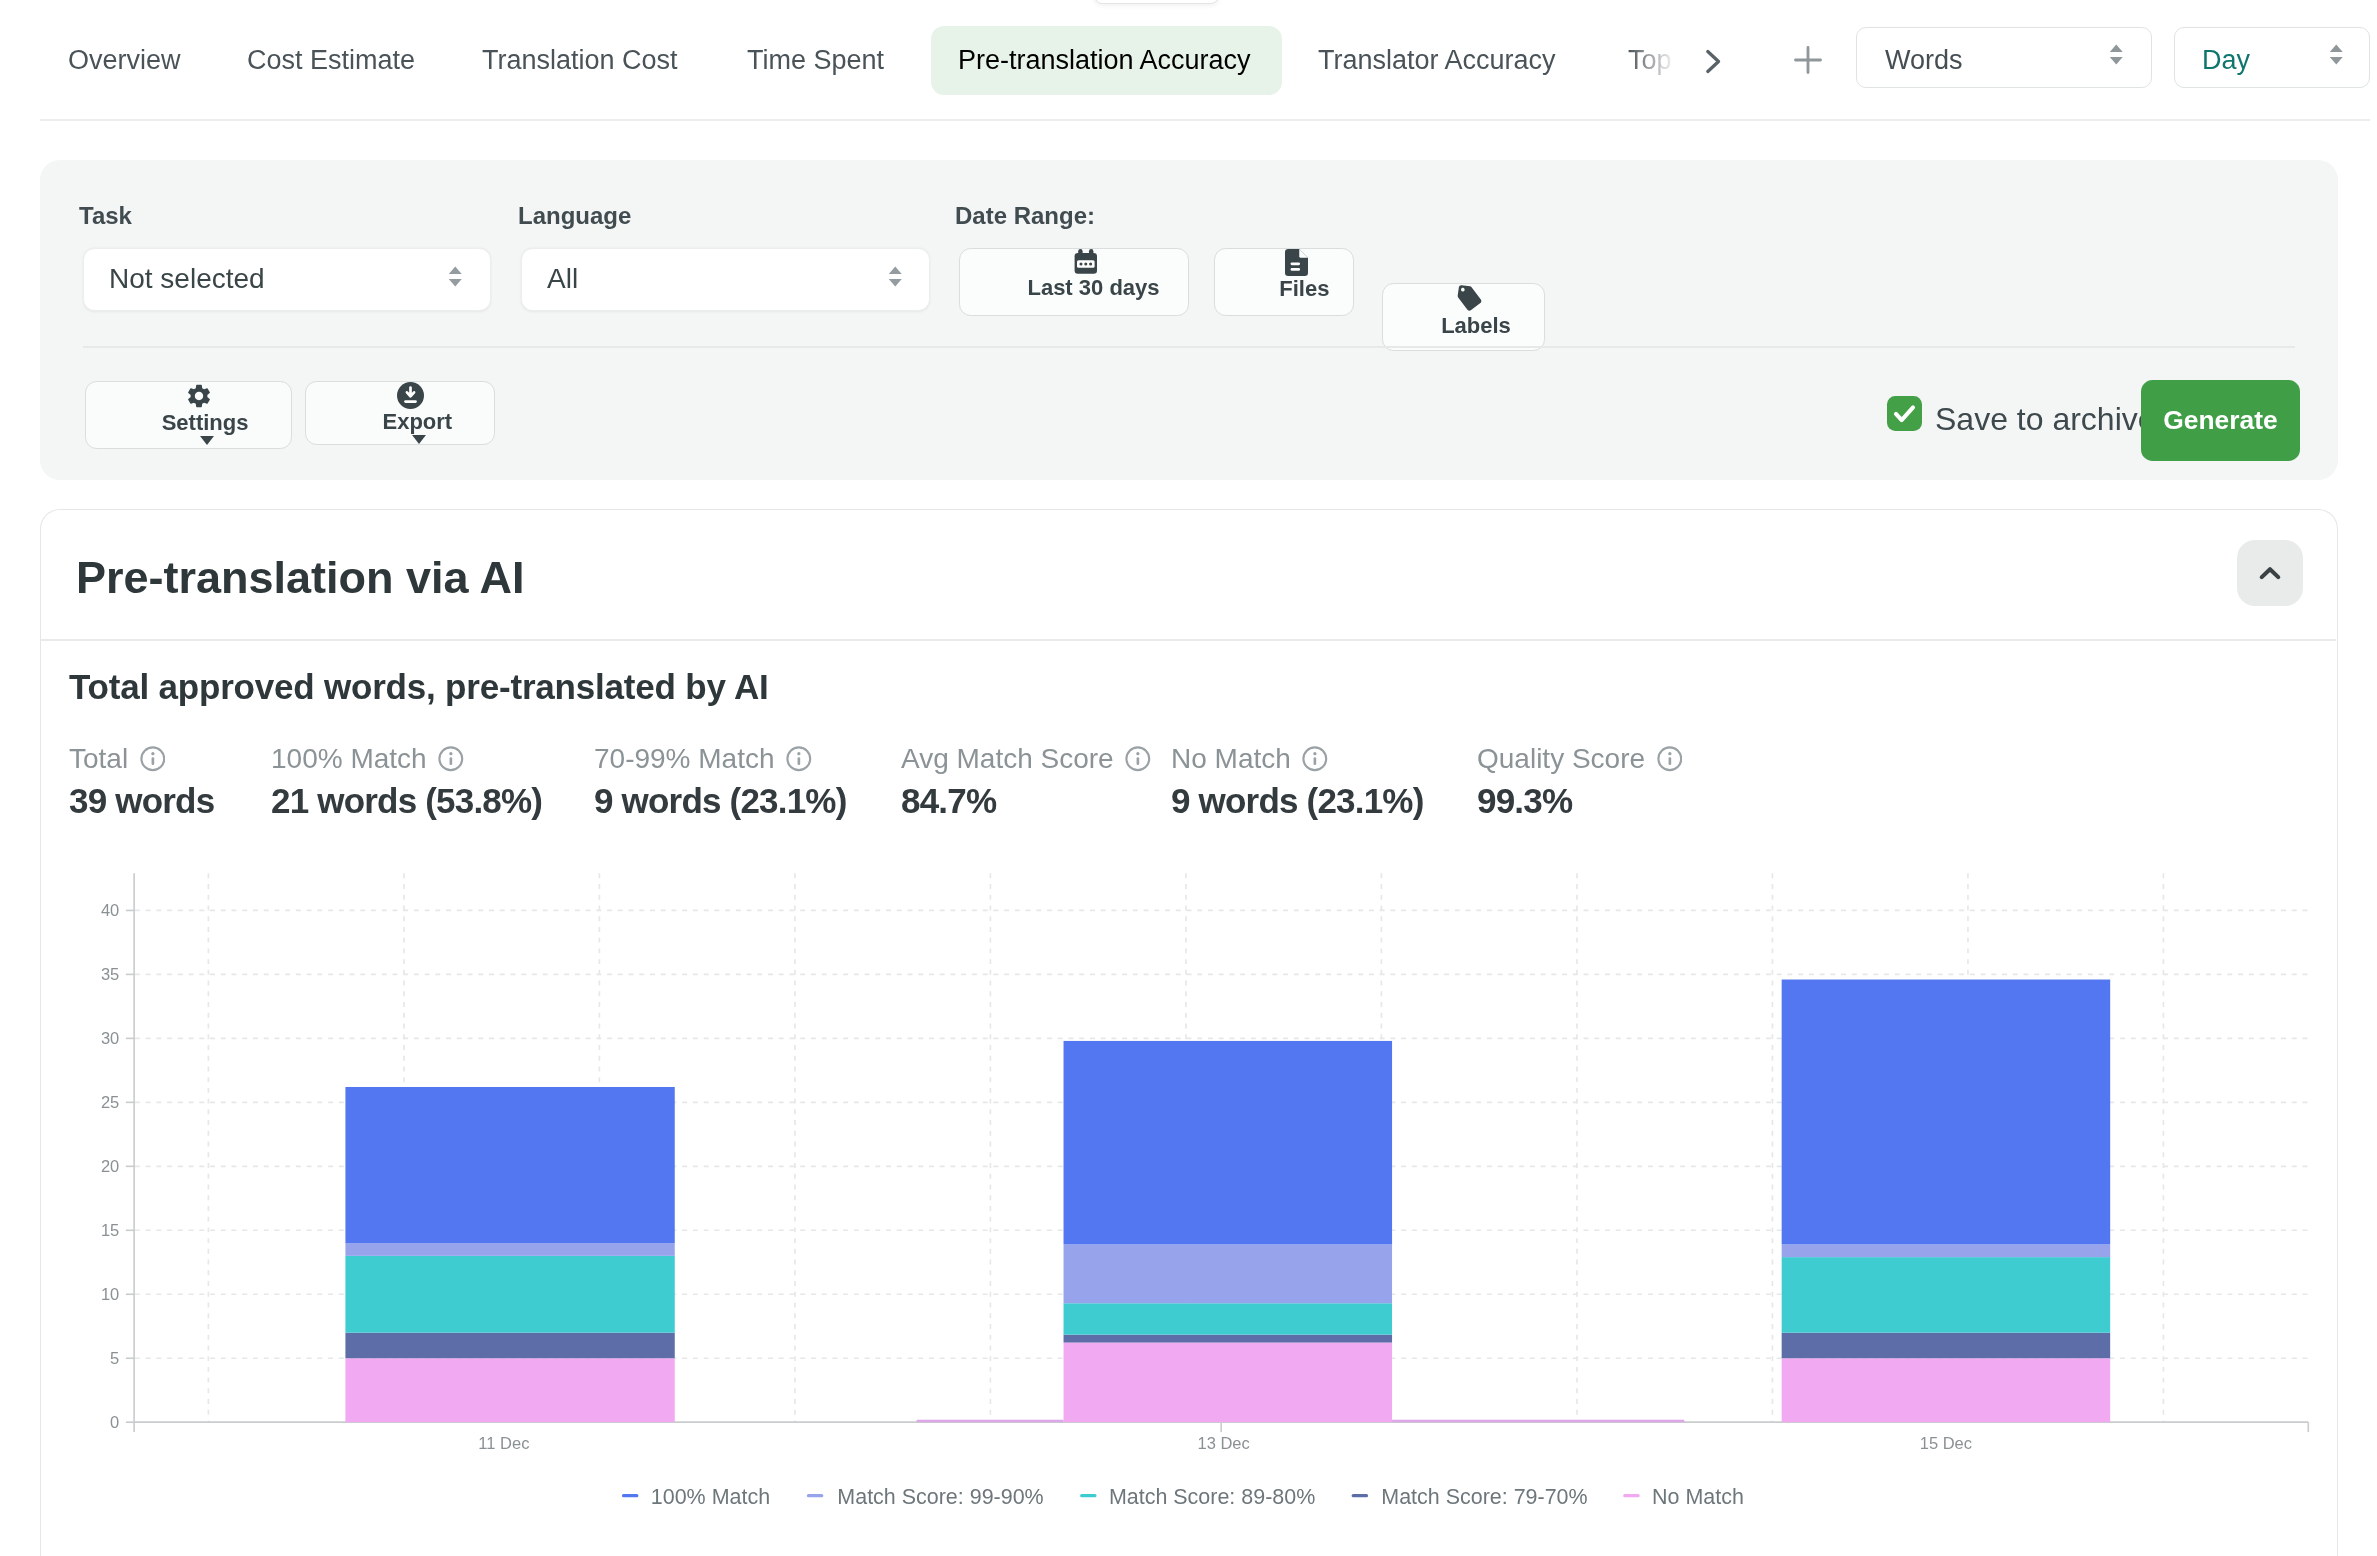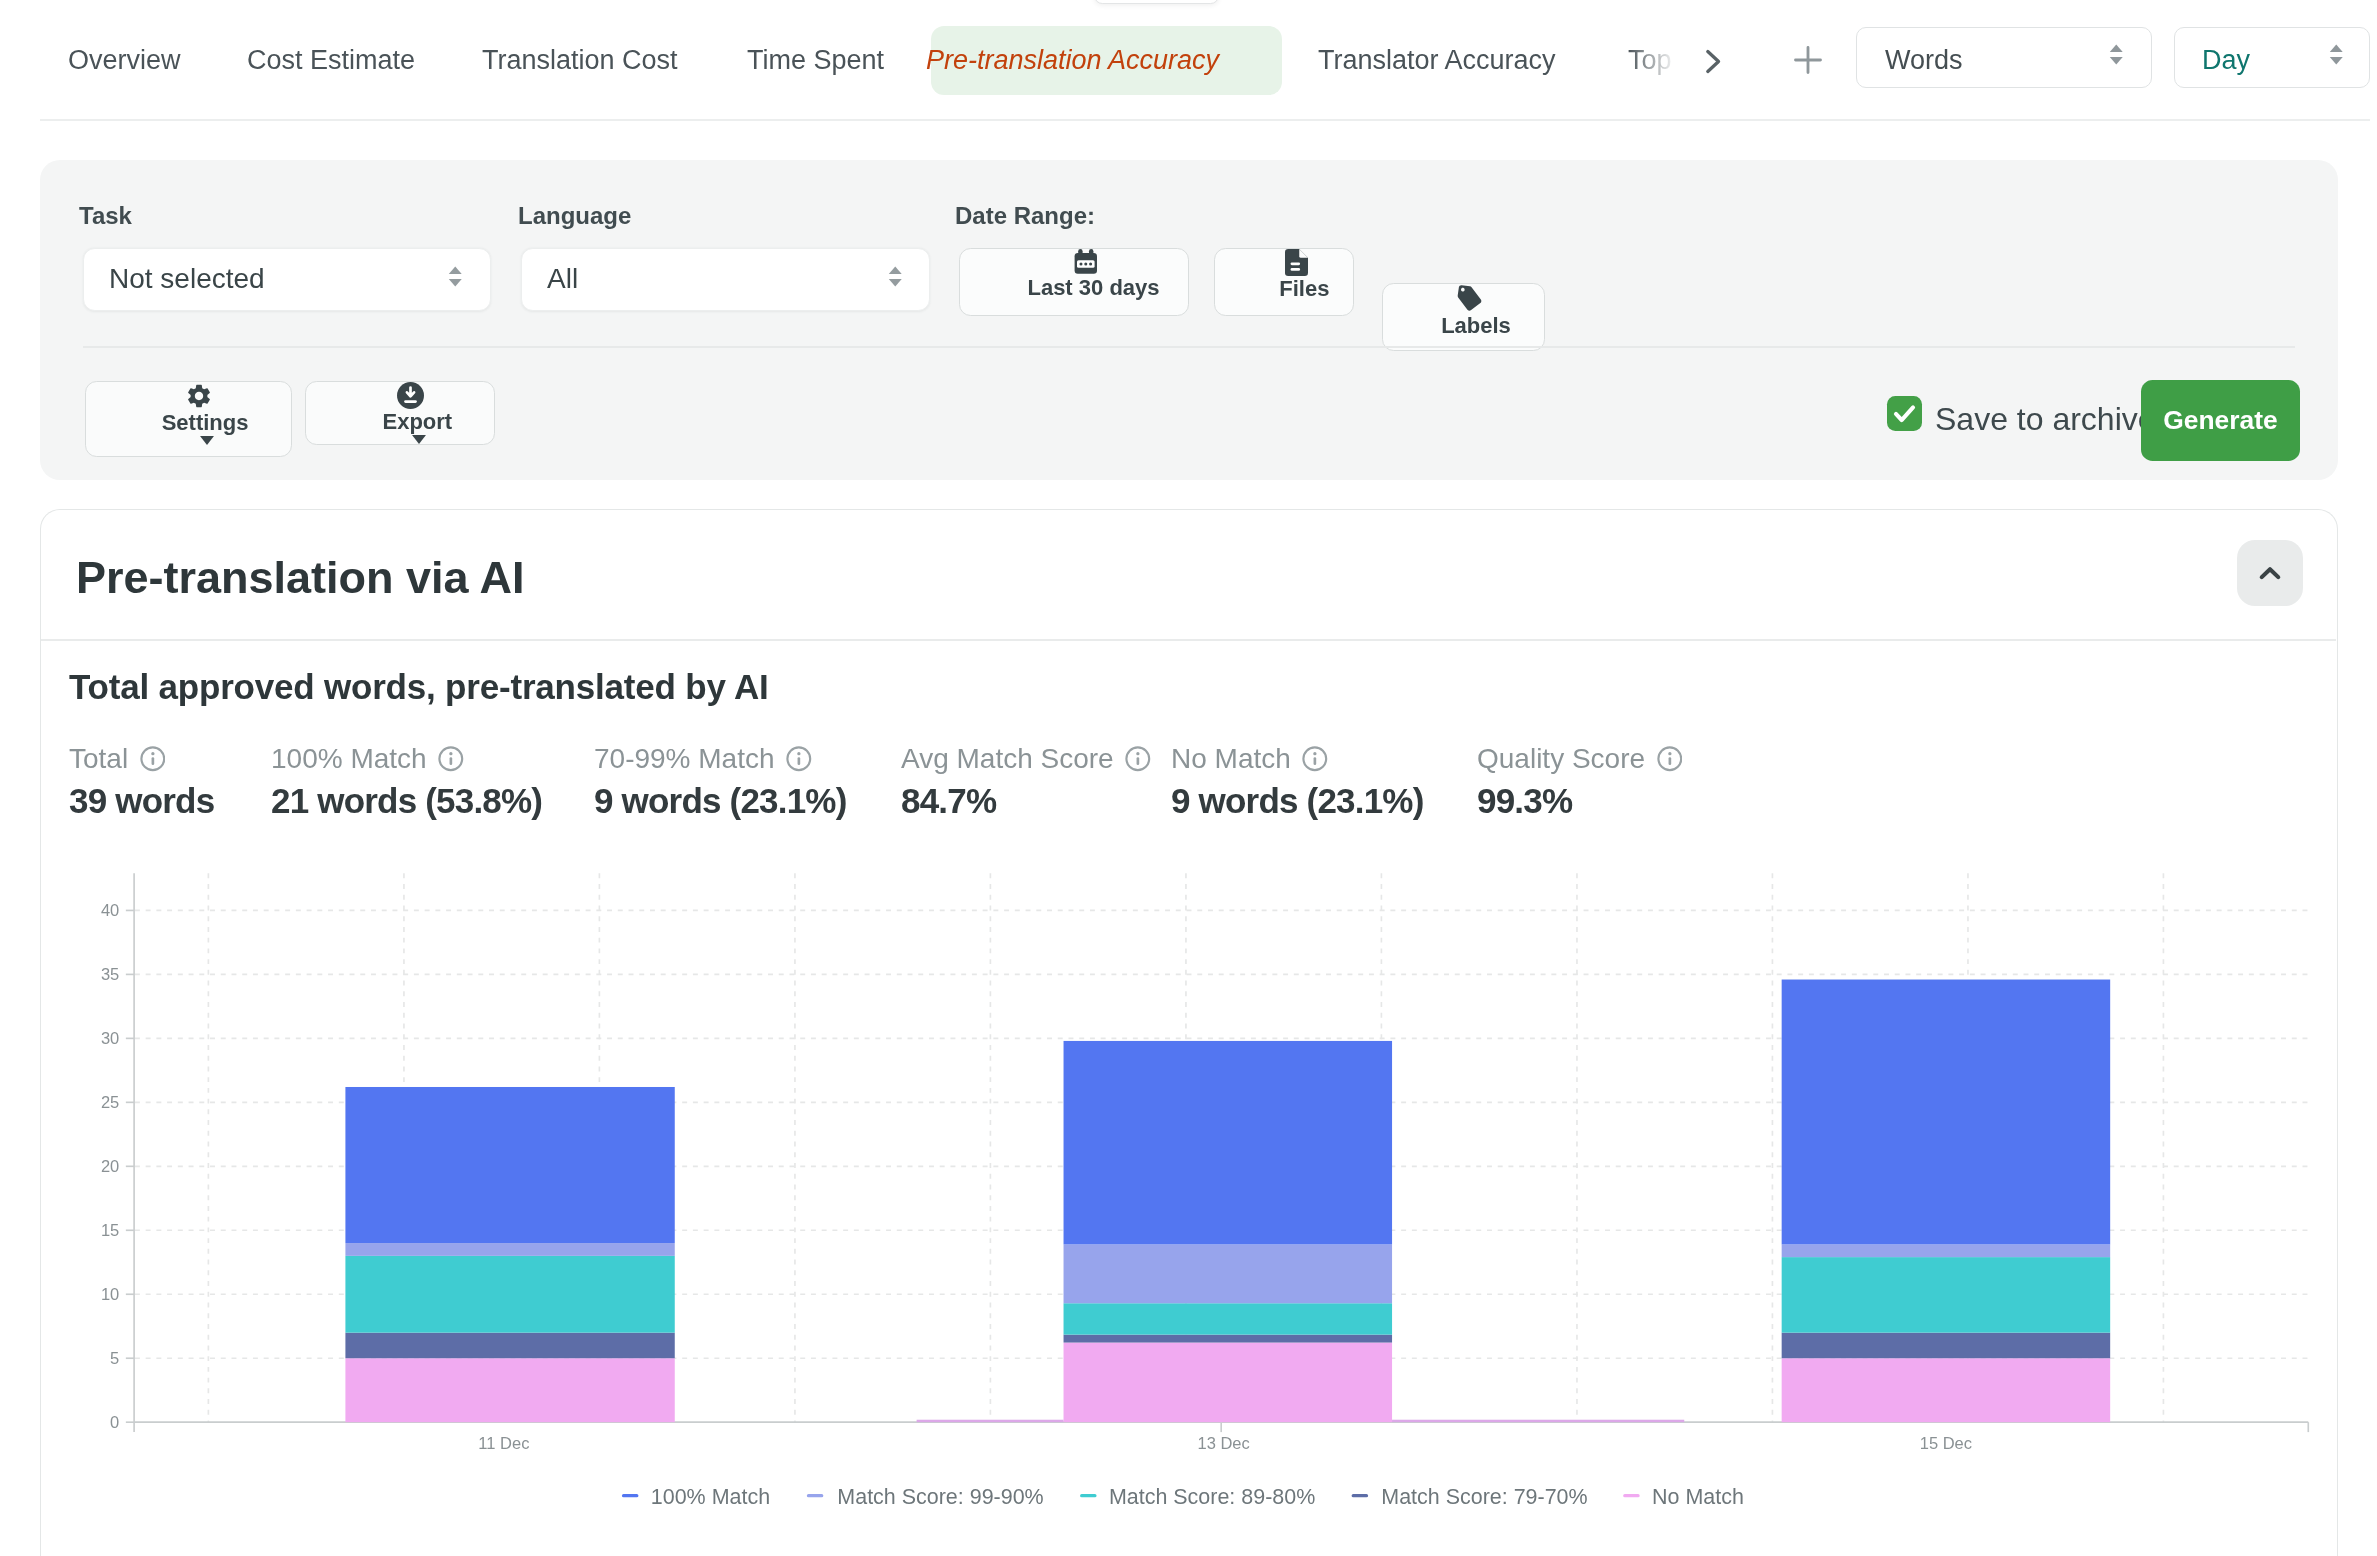--- a/index.html
+++ b/index.html
@@ -16,21 +16,21 @@
 </head>
 <body>
 
 <div class="abs" style="left:1094px; top:-18px; width:125px; height:21.5px; background:#fff; border:1.7px solid #e3e5e6; border-radius:8.3px; box-shadow:0 1.7px 5px rgba(0,0,0,0.06);"></div>
 
 <div class="tab" style="left:68px;">Overview</div>
 <div class="tab" style="left:247px;">Cost Estimate</div>
 <div class="tab" style="left:482px;">Translation Cost</div>
 <div class="tab" style="left:747px;">Time Spent</div>
 <div class="abs" style="left:931px; top:25.6px; width:351px; height:69px; background:#e7f3e8; border-radius:13.2px;"></div>
-<div class="tab" style="left:926px; color:#c2410c;font-style:italic;">Pre-translation Accuracy</div>
+<div class="tab" style="left:958px; color:#000000;">Pre-translation Accuracy</div>
 <div class="tab" style="left:1318px;">Translator Accuracy</div>
 <div class="tab" style="left:1628px; background:linear-gradient(90deg,#4a5358 0%,rgba(74,83,88,0) 95%); -webkit-background-clip:text; background-clip:text; color:transparent;">Top&nbsp;</div>
 <svg class="abs" style="left:1702px; top:49px;" width="21.5" height="25" viewBox="0 0 26 30">
     <polyline points="7,3 20,15 7,27" fill="none" stroke="#596266" stroke-width="4" stroke-linecap="round" stroke-linejoin="round"></polyline>
   </svg>
 <svg class="abs" style="left:1793px; top:45px;" width="30" height="30" viewBox="0 0 36 36">
     <path d="M18 3 V33 M3 18 H33" stroke="#8f979b" stroke-width="3.4" stroke-linecap="round"></path>
   </svg>
 
 <div class="sel" style="left:1856px; top:27px; width:296px; height:61px;"></div>
@@ -91,21 +91,21 @@
 </div>
 <div class="fbtn" style="left:1382px; top:248px; width:163px; height:68px; padding-left:11px;margin-top:35px;">
   <svg width="29" height="29" viewBox="0 0 24 24">
       <path fill="#3a4549" transform="rotate(8 12 12)" d="M21.41 11.58l-9-9C12.05 2.22 11.55 2 11 2H4c-1.1 0-2 .9-2 2v7c0 .55.22 1.05.59 1.42l9 9c.36.36.86.58 1.41.58.55 0 1.05-.22 1.41-.59l7-7c.37-.36.59-.86.59-1.41 0-.55-.23-1.06-.59-1.42zM5.5 7C4.67 7 4 6.33 4 5.5S4.67 4 5.5 4 7 4.67 7 5.5 6.33 7 5.5 7z"></path>
     </svg>
   <span class="btntxt" style="margin-left:14px;">Labels</span>
 </div>
 
 <div class="abs" style="left:83px; top:346px; width:2212px; height:1.7px; background:#e7e9e9;"></div>
 
-<div class="fbtn" style="left:85px; top:381px; width:207px; height:76px; padding-left:20px; background:#fafbfb;">
+<div class="fbtn" style="left:85px; top:381px; width:207px; height:68px; padding-left:20px; background:#fafbfb;">
   <svg width="28" height="28" viewBox="0 0 24 24">
       <path fill="#3a4549" d="M19.14,12.94c0.04-0.3,0.06-0.61,0.06-0.94c0-0.32-0.02-0.64-0.07-0.94l2.03-1.58c0.18-0.14,0.23-0.41,0.12-0.61l-1.92-3.32c-0.12-0.22-0.37-0.29-0.59-0.22l-2.39,0.96c-0.5-0.38-1.03-0.7-1.62-0.94L14.4,2.81c-0.04-0.24-0.24-0.41-0.48-0.41h-3.84c-0.24,0-0.43,0.17-0.47,0.41L9.25,5.35C8.66,5.59,8.12,5.92,7.63,6.29L5.24,5.33c-0.22-0.08-0.47,0-0.59,0.22L2.74,8.87C2.62,9.08,2.66,9.34,2.86,9.48l2.03,1.58C4.84,11.36,4.8,11.69,4.8,12s0.02,0.64,0.07,0.94l-2.03,1.58c-0.18,0.14-0.23,0.41-0.12,0.61l1.92,3.32c0.12,0.22,0.37,0.29,0.59,0.22l2.39-0.96c0.5,0.38,1.03,0.7,1.62,0.94l0.36,2.54c0.05,0.24,0.24,0.41,0.48,0.41h3.84c0.24,0,0.44-0.17,0.47-0.41l0.36-2.54c0.59-0.24,1.13-0.56,1.62-0.94l2.39,0.96c0.22,0.08,0.47,0,0.59-0.22l1.92-3.32c0.12-0.22,0.07-0.47-0.12-0.61L19.14,12.94z M12,15.6c-1.98,0-3.6-1.62-3.6-3.6s1.62-3.6,3.6-3.6s3.6,1.62,3.6,3.6S13.98,15.6,12,15.6z"></path>
     </svg>
   <span class="btntxt" style="margin-left:13.2px;">Settings</span>
   <svg style="margin-left:17.3px;" width="14" height="9" viewBox="0 0 17 11">
       <polygon points="0,0 17,0 8.5,11" fill="#3a4549"></polygon>
     </svg>
 </div>
 <div class="fbtn" style="left:305px; top:381px; width:190px; height:64px; padding-left:21.5px; background:#fafbfb;">
   <svg width="27" height="27" viewBox="0 0 34 34">

